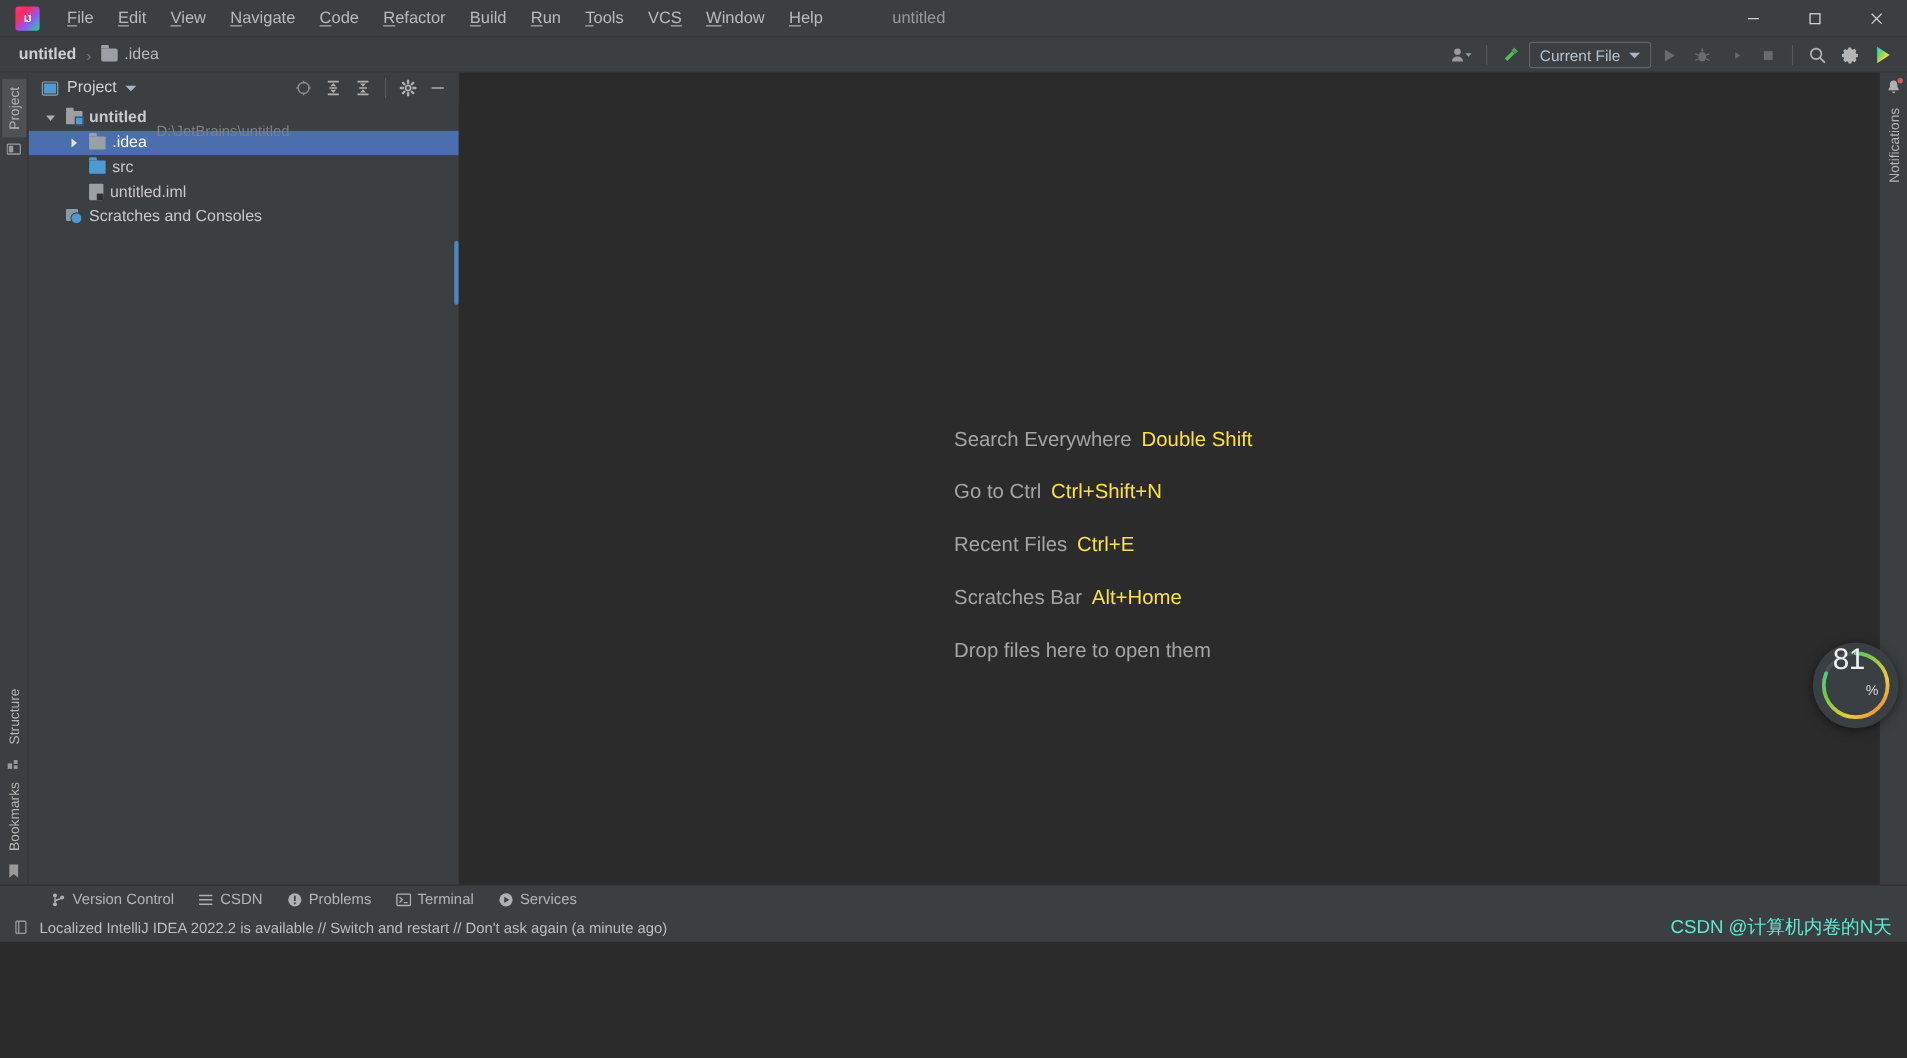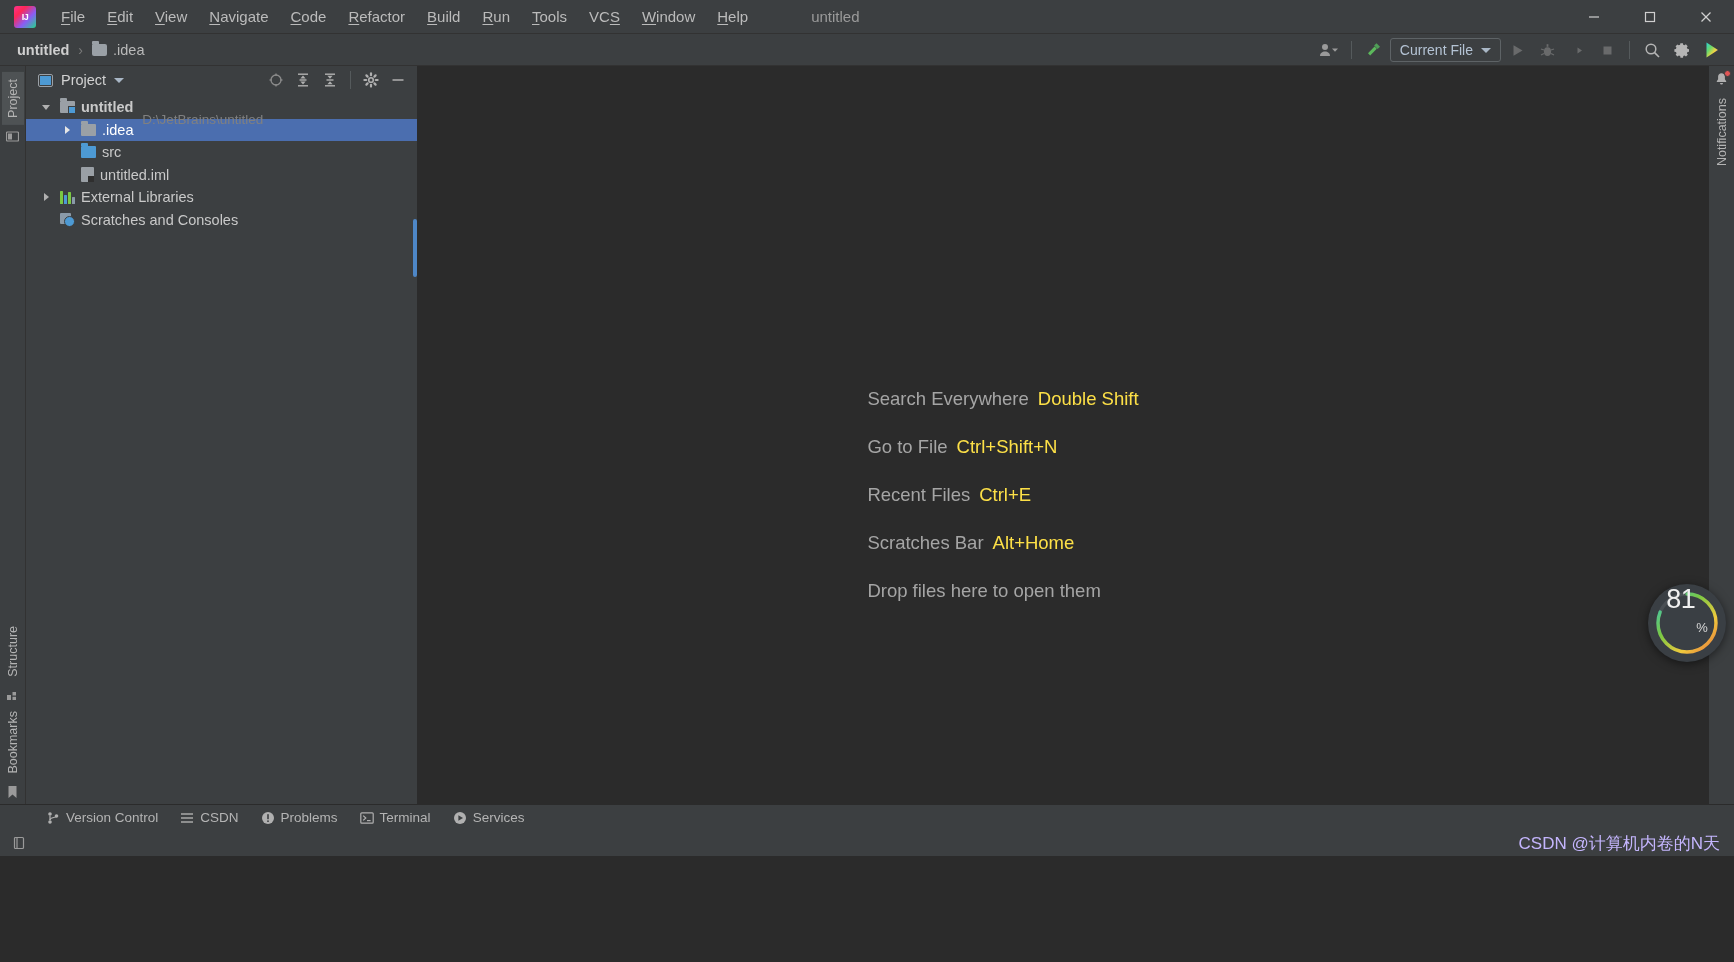--- a/index.html
+++ b/index.html
@@ -318,21 +318,21 @@
     height: 26px; flex: 0 0 26px;
     background: #3c3f41;
     display: flex; align-items: center;
     padding: 0 12px; gap: 10px;
     position: relative;
   }
   .sb-ico { width: 14px; height: 14px; flex: 0 0 14px; color: #9a9a9a; }
   .sb-msg { font-size: 13.5px; color: #bdbdbd; white-space: nowrap; cursor: default; }
   .watermark {
     position: absolute; right: 14px; top: 50%; transform: translateY(-50%);
-    font-size: 17px; color: #c4b5fd; white-space: nowrap; margin-left: 16px;
+    font-size: 17px; color: #5eead4; white-space: nowrap; margin-left: 16px;
   }
 </style>
 </head>
 <body>
 
 <div class="app">
 
   <div class="titlebar">
     <div class="app-logo"></div>
     <div class="menu" id="menu-root">
@@ -568,41 +568,31 @@
             <span class="arrow"></span>
             <span class="ico-folder src"></span>
             <span class="tlabel">src</span>
           </div>
           <div class="trow" style="padding-left: 33px;">
             <span class="arrow"></span>
             <span class="ico-iml"></span>
             <span class="tlabel">untitled.iml</span>
           </div>
           <div class="trow" style="padding-left: 12px;">
-            <span class="arrow closed"></span>
-            <span class="ico-lib">
-              <i style="background: rgb(122, 201, 67); height: 13px;"></i>
-              <i style="background: rgb(77, 154, 212); height: 9px;"></i>
-              <i style="background: rgb(122, 201, 67); height: 12px;"></i>
-              <i style="background: rgb(138, 154, 168); height: 7px;"></i>
-            </span>
-            <span class="tlabel">External Libraries</span>
-          </div>
-          <div class="trow" style="padding-left: 12px;">
             <span class="arrow"></span>
             <span class="ico-scr"></span>
             <span class="tlabel">Scratches and Consoles</span>
           </div>
         </div>
     </div>
 
     <div class="editor">
       <div class="hints" id="hints-root">
           <div class="hint"><span>Search Everywhere</span><span class="key">Double Shift</span></div>
-          <div class="hint"><span>Go to File</span><span class="key">Ctrl+Shift+N</span></div>
+          <div class="hint"><span>Go to Ctrl</span><span class="key">Ctrl+Shift+N</span></div>
           <div class="hint"><span>Recent Files</span><span class="key">Ctrl+E</span></div>
           <div class="hint"><span>Scratches Bar</span><span class="key">Alt+Home</span></div>
           <div class="hint"><span>Drop files here to open them</span></div>
         </div>
     </div>
 
     <div class="rail-right">
       <div class="bell">
         <svg width="15" height="15" viewBox="0 0 15 15">
           <path d="M7.5 1.2c-2 0-3.4 1.5-3.4 3.4v2.6L2.8 9.2v.8h9.4v-.8l-1.3-2V4.6c0-1.9-1.4-3.4-3.4-3.4z" fill="#b0b0b0"></path>
@@ -679,16 +669,17 @@
       </div>
     </div>
 
   <div class="statusbar">
     <span class="sb-ico">
       <svg width="14" height="14" viewBox="0 0 14 14">
         <rect x="2.5" y="1.5" width="9" height="11" rx="1" fill="none" stroke="#9a9a9a" stroke-width="1.2"></rect>
         <line x1="5" y1="1.5" x2="5" y2="12.5" stroke="#9a9a9a" stroke-width="1.2"></line>
       </svg>
     </span>
+    <span class="sb-msg">Localized IntelliJ IDEA 2022.2 is available // Switch and restart // Don't ask again (a minute ago)</span>
     <span class="watermark">CSDN @计算机内卷的N天</span>
   </div>
 
 </div>
 
 </body></html>

